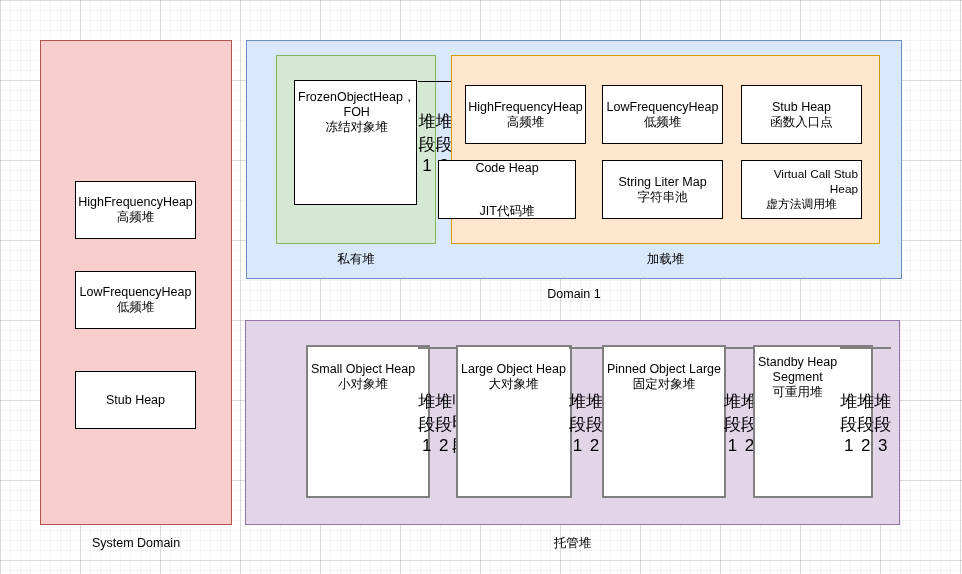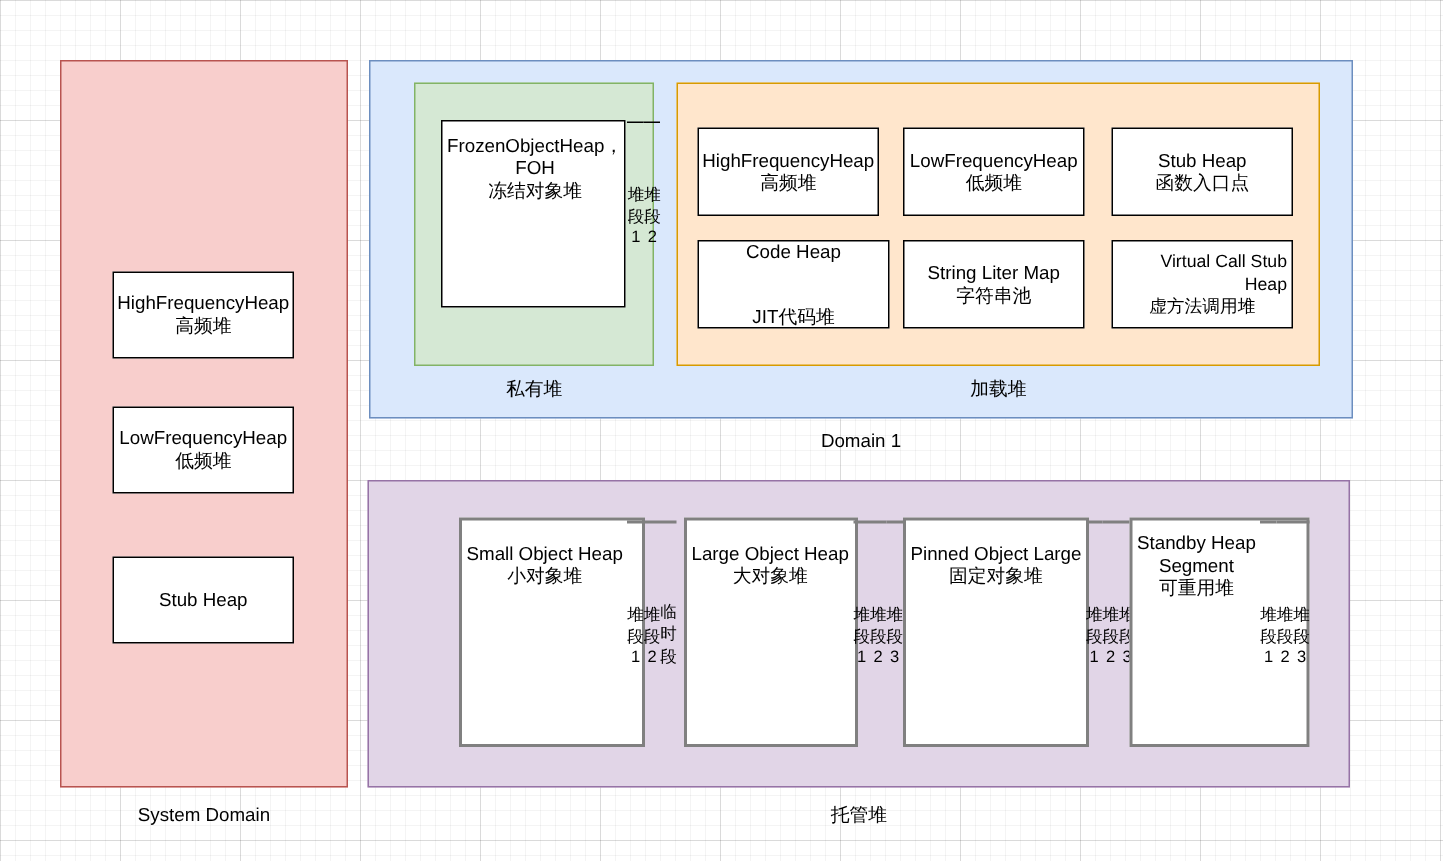--- a/index.html
+++ b/index.html
@@ -53,21 +53,21 @@
     line-height: 15px;
     color: #000000;
     padding: 2px 3px;
   }
   .node-seg {
     flex: 1 1 auto;
     display: flex;
     align-items: center;
     justify-content: center;
     text-align: center;
-    font-size: 11px;
+    font-size: 17px;
     color: #000000;
     border-top: 1.6px solid #000000;
   }
   .node.gray .node-seg { border-top: 2px solid #808080; }
   .plain {
     position: absolute;
     background: #ffffff;
     border: 1.6px solid #000000;
     display: flex;
     flex-direction: column;
@@ -128,21 +128,21 @@
   </div>
   <div class="plain" style="left:602px; top:85px; width:121px; height:59px;">
     <span class="ln">LowFrequencyHeap</span>
     <span class="ln">低频堆</span>
   </div>
   <div class="plain" style="left:741px; top:85px; width:121px; height:59px;">
     <span class="ln">Stub Heap</span>
     <span class="ln">函数入口点</span>
   </div>
 
-  <div class="plain" style="left:465px; top:160px; width:128px; height:59px;gap:28px;">
+  <div class="plain" style="left:438px; top:160px; width:138px; height:59px;gap:28px;">
     <span class="ln">Code Heap</span>
     <span class="ln">JIT代码堆</span>
   </div>
   <div class="plain" style="left:602px; top:160px; width:121px; height:59px;">
     <span class="ln">String Liter Map</span>
     <span class="ln">字符串池</span>
   </div>
   <div class="plain" style="left:741px; top:160px; width:121px; height:59px; font-size:11.8px;">
     <span class="ln">Virtual Call Stub Heap</span>
     <span class="ln">虚方法调用堆</span>

